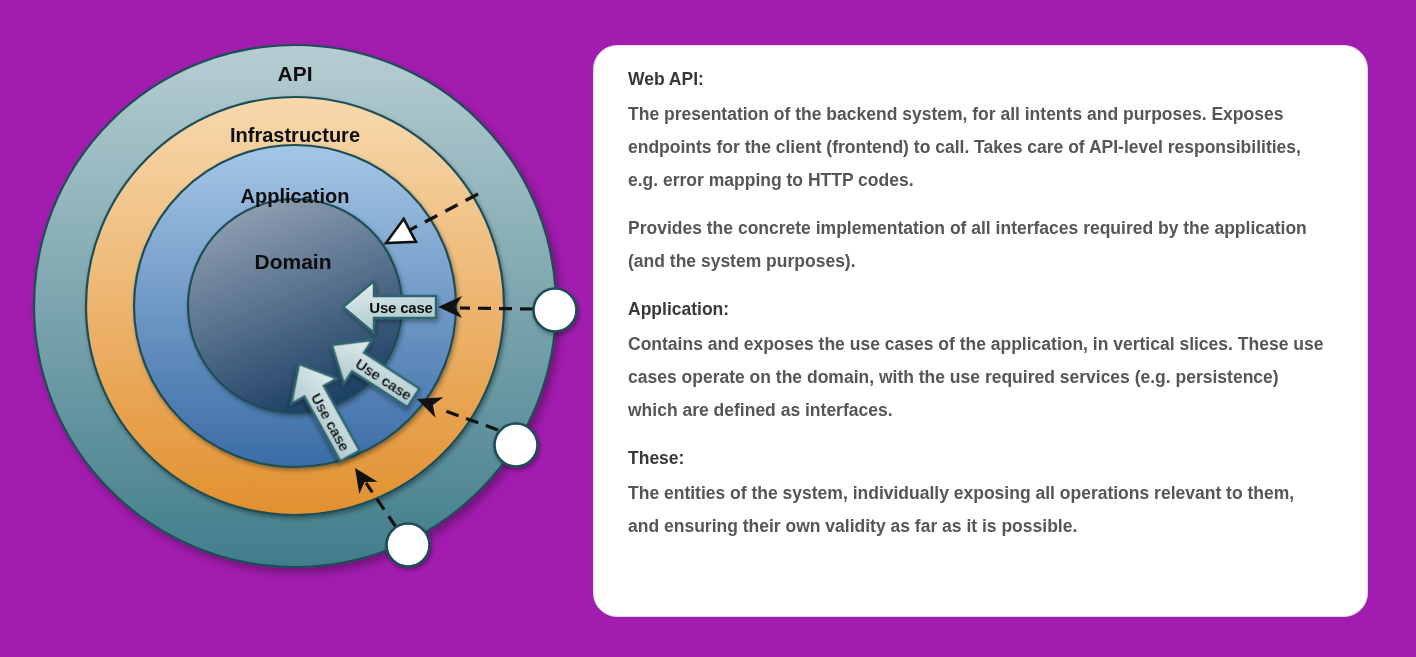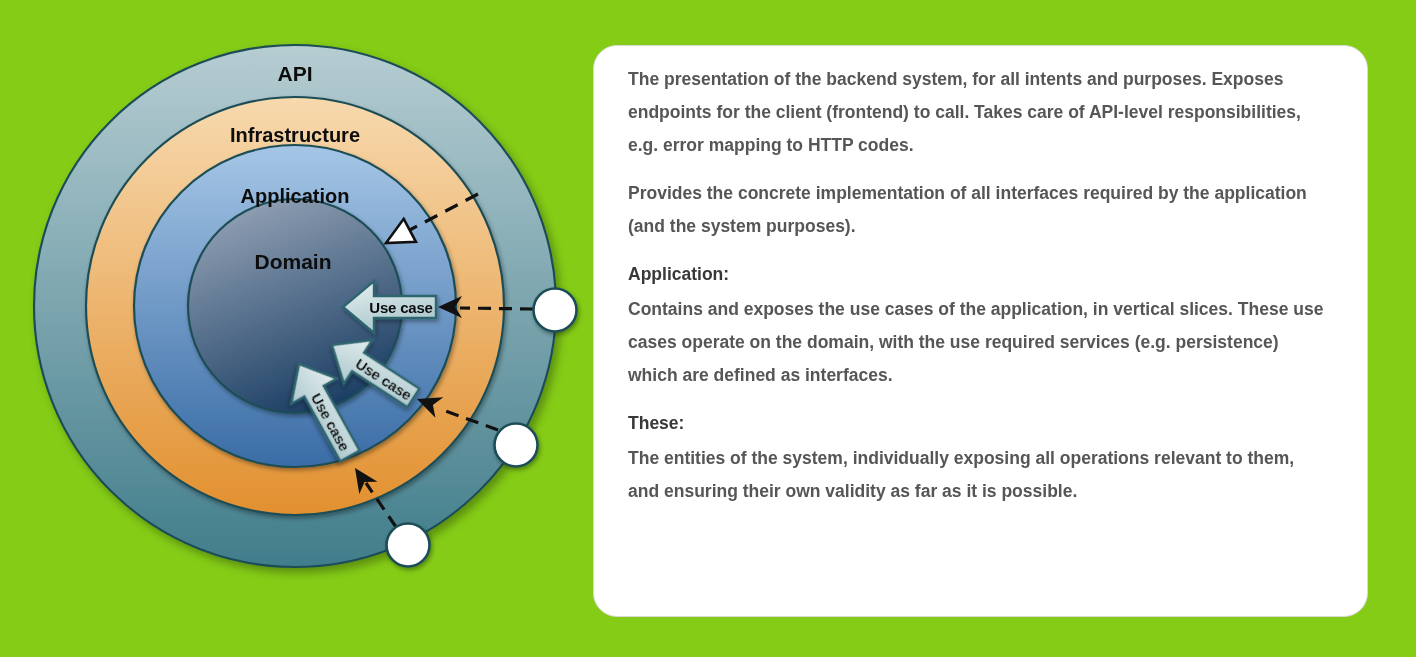--- a/index.html
+++ b/index.html
@@ -8,21 +8,21 @@
     background: #ffffff;
     width: 1416px;
     height: 657px;
     overflow: hidden;
     font-family: "Liberation Sans", sans-serif;
   }
   .stage {
     position: relative;
     width: 1416px;
     height: 657px;
-    background: #84cc16;
+    background: #a21caf;
   }
   .diagram-wrap {
     position: absolute;
     left: 0;
     top: 0;
     width: 600px;
     height: 657px;
   }
   .panel {
     position: absolute;
@@ -154,20 +154,21 @@
       </g>
 
       <circle cx="555" cy="310" r="21.5" fill="#ffffff" stroke="#1d4e57" stroke-width="2.6" filter="url(#fInner)"></circle>
       <circle cx="516" cy="445" r="21.5" fill="#ffffff" stroke="#1d4e57" stroke-width="2.6" filter="url(#fInner)"></circle>
       <circle cx="408" cy="545" r="21.5" fill="#ffffff" stroke="#1d4e57" stroke-width="2.6" filter="url(#fInner)"></circle>
     </svg>
   </div>
 
   <div class="panel">
     <div class="section">
+      <div class="heading">Web API:</div>
       <div class="body-text">The presentation of the backend system, for all intents and purposes. Exposes endpoints for the client (frontend) to call. Takes care of API-level responsibilities, e.g. error mapping to HTTP codes.</div>
     </div>
     <div class="section">
       <div class="body-text">Provides the concrete implementation of all interfaces required by the application (and the system purposes).</div>
     </div>
     <div class="section">
       <div class="heading">Application:</div>
       <div class="body-text">Contains and exposes the use cases of the application, in vertical slices. These use cases operate on the domain, with the use required services (e.g. persistence) which are defined as interfaces.</div>
     </div>
     <div class="section">

